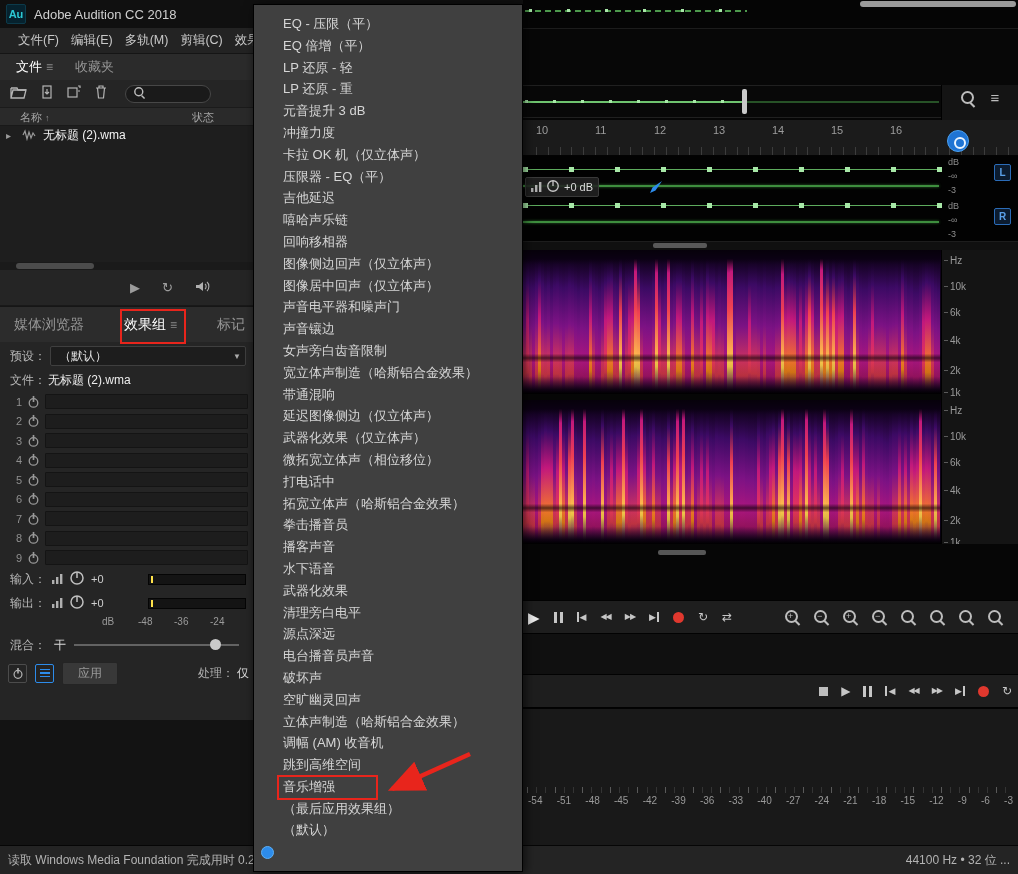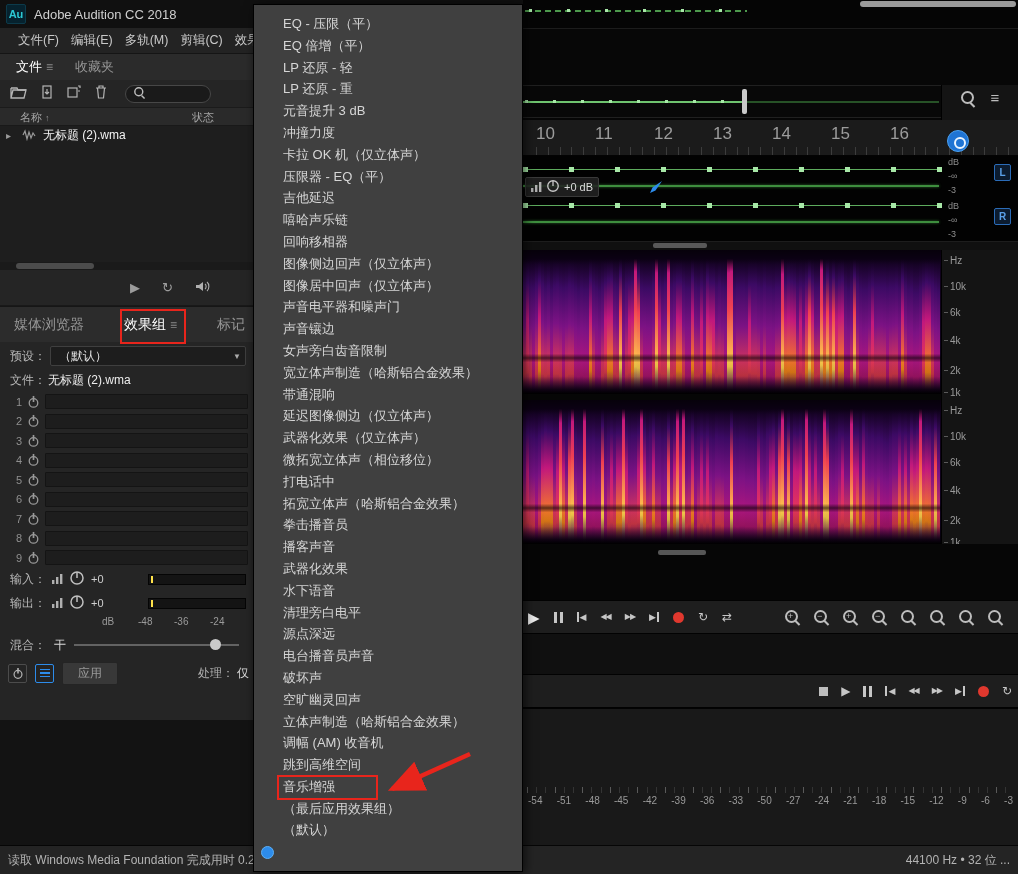--- a/index.html
+++ b/index.html
@@ -84,21 +84,21 @@
   .blankband{top:28px;height:57px;background:#070707;border-top:1px solid #1c1c1c}
   .overview{top:85px;height:33px;background:#080808;border-top:1px solid #202020;border-bottom:1px solid #202020}
   .ovbase{position:absolute;left:0;top:15px;width:416px;height:2px;background:#27522 7}
   .ovbase{background:#275227}
   .ovbright{position:absolute;left:0;top:15px;width:222px;height:2px;background:#6fc46f}
   .grip{position:absolute;left:219px;top:3px;width:5px;height:25px;background:#c9c9c9;border-radius:2px}
   .ovicons{position:absolute;left:418px;top:90px;width:77px;display:flex;gap:14px;justify-content:center;color:#bdbdbd}
   .sidecol{position:absolute;left:418px;top:85px;width:77px;height:459px;background:#141414;border-left:1px solid #000}
   .ruler{top:120px;height:36px;width:418px;background:#1b1b1b;border-bottom:1px solid #030303}
   .ruler::after{content:"";position:absolute;left:13px;right:0;bottom:0;height:8px;background:repeating-linear-gradient(90deg,#3c3c3c 0 1px,transparent 1px 11.8px)}
-  .tlnums{display:flex;padding-left:13px;padding-top:4px;font-size:17px;color:#9c9c9c}
+  .tlnums{display:flex;padding-left:13px;padding-top:4px;font-size:11px;color:#9c9c9c}
   .tlnums span{width:59px}
   .autoscroll{position:absolute;left:424px;top:130px;width:22px;height:22px;border-radius:50%;background:#1f74d4;border:1px solid #4aa0f0}
   .autoscroll::after{content:"";position:absolute;left:6px;top:6px;width:8px;height:8px;border:2px solid #eaf4ff;border-radius:50%}
   .track{top:156px;height:86px;width:418px;background:#020202;border-bottom:1px solid #1d1d1d}
   .envline{position:absolute;left:0;width:416px;height:1px;background:#5dab5d}
   .env1{top:13px}.env2{top:49px}
   .waveflat{position:absolute;left:0;width:416px;height:2px;background:#3e8e3e;box-shadow:0 0 3px #2f6f2f}
   .w1{top:29px}.w2{top:65px}
   .node{position:absolute;background:#a8e8a8}
   .hud{position:absolute;left:2px;top:21px;height:20px;display:flex;align-items:center;gap:4px;background:rgba(34,34,34,.88);border:1px solid #3a3a3a;border-radius:2px;padding:0 5px;font-size:11px;color:#dcdcdc}
@@ -946,21 +946,21 @@
       <div class="lvlruler">
 
       <span>-54</span>
           <span>-51</span>
           <span>-48</span>
           <span>-45</span>
           <span>-42</span>
           <span>-39</span>
           <span>-36</span>
           <span>-33</span>
-          <span>-50</span>
+          <span>-40</span>
           <span>-27</span>
           <span>-24</span>
           <span>-21</span>
           <span>-18</span>
           <span>-15</span>
           <span>-12</span>
           <span>-9</span>
           <span>-6</span>
           <span>-3</span>
         </div>
@@ -993,22 +993,22 @@
       <div class="menu-item">女声旁白齿音限制</div>
       <div class="menu-item">宽立体声制造（哈斯铝合金效果）</div>
       <div class="menu-item">带通混响</div>
       <div class="menu-item">延迟图像侧边（仅立体声）</div>
       <div class="menu-item">武器化效果（仅立体声）</div>
       <div class="menu-item">微拓宽立体声（相位移位）</div>
       <div class="menu-item">打电话中</div>
       <div class="menu-item">拓宽立体声（哈斯铝合金效果）</div>
       <div class="menu-item">拳击播音员</div>
       <div class="menu-item">播客声音</div>
+      <div class="menu-item">水下语音</div>
       <div class="menu-item">武器化效果</div>
-      <div class="menu-item">水下语音</div>
       <div class="menu-item">清理旁白电平</div>
       <div class="menu-item">源点深远</div>
       <div class="menu-item">电台播音员声音</div>
       <div class="menu-item">破坏声</div>
       <div class="menu-item">空旷幽灵回声</div>
       <div class="menu-item">立体声制造（哈斯铝合金效果）</div>
       <div class="menu-item">调幅 (AM) 收音机</div>
       <div class="menu-item">跳到高维空间</div>
       <div class="menu-item">音乐增强</div>
       <div class="menu-item">（最后应用效果组）</div>

